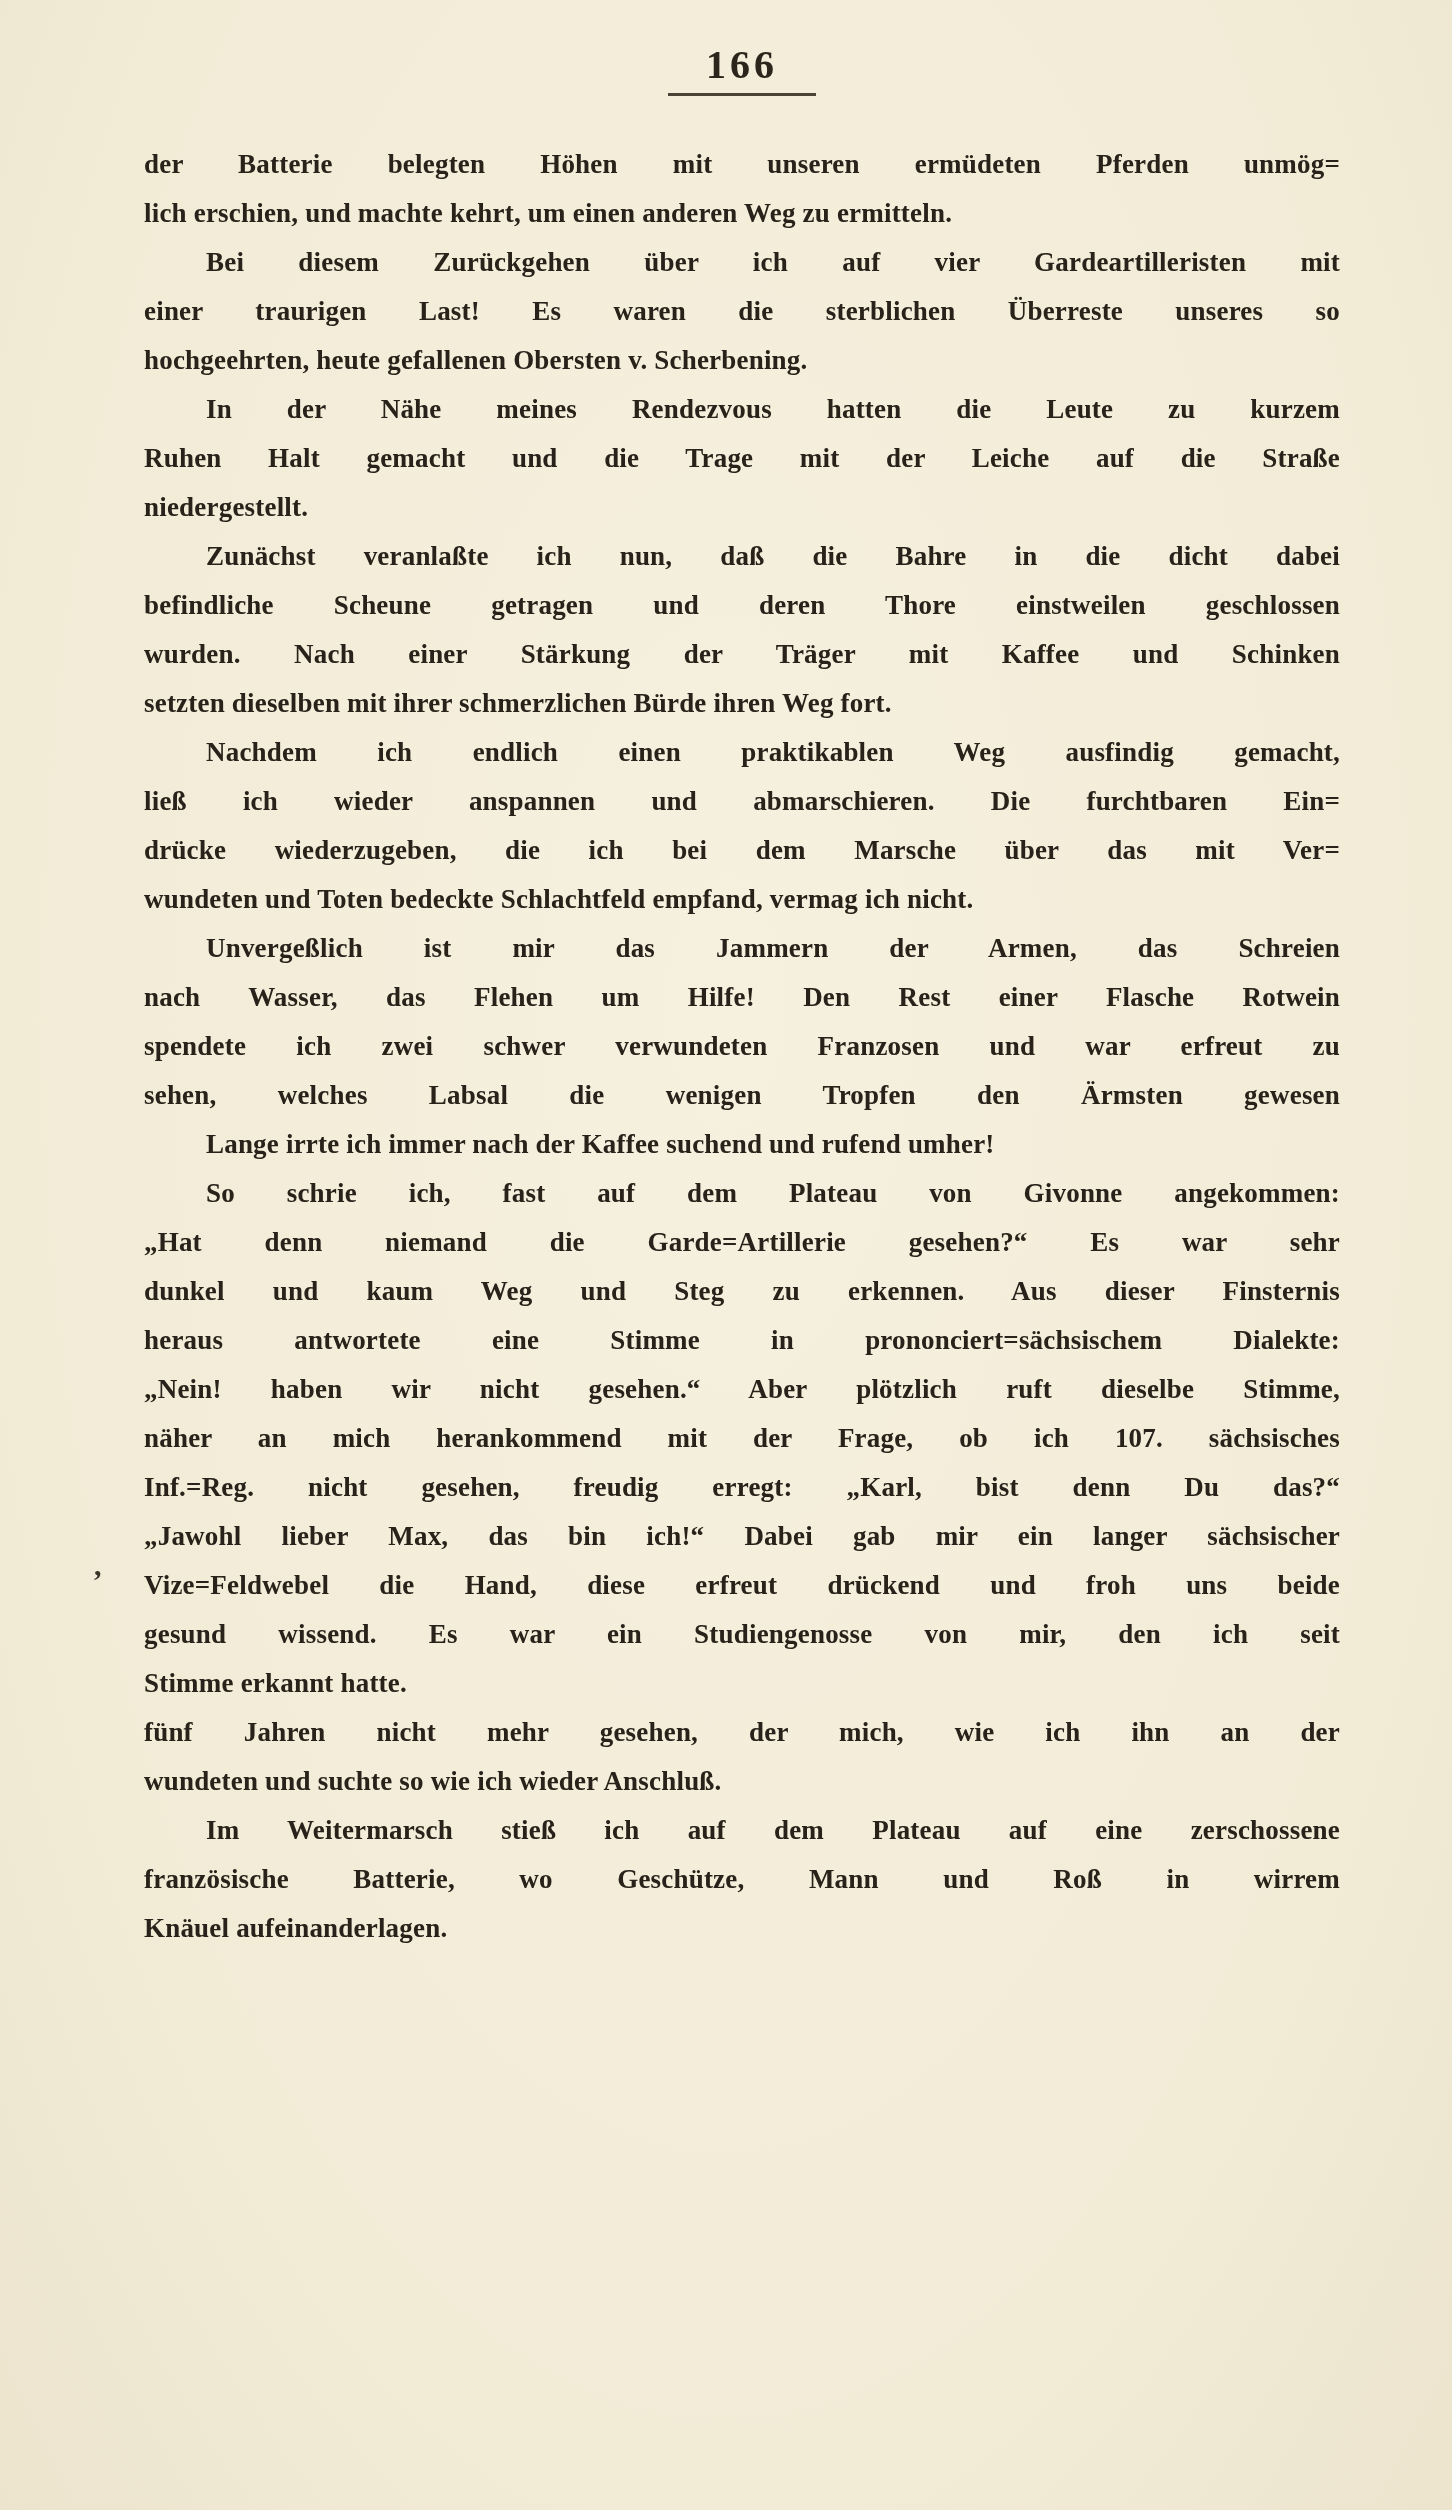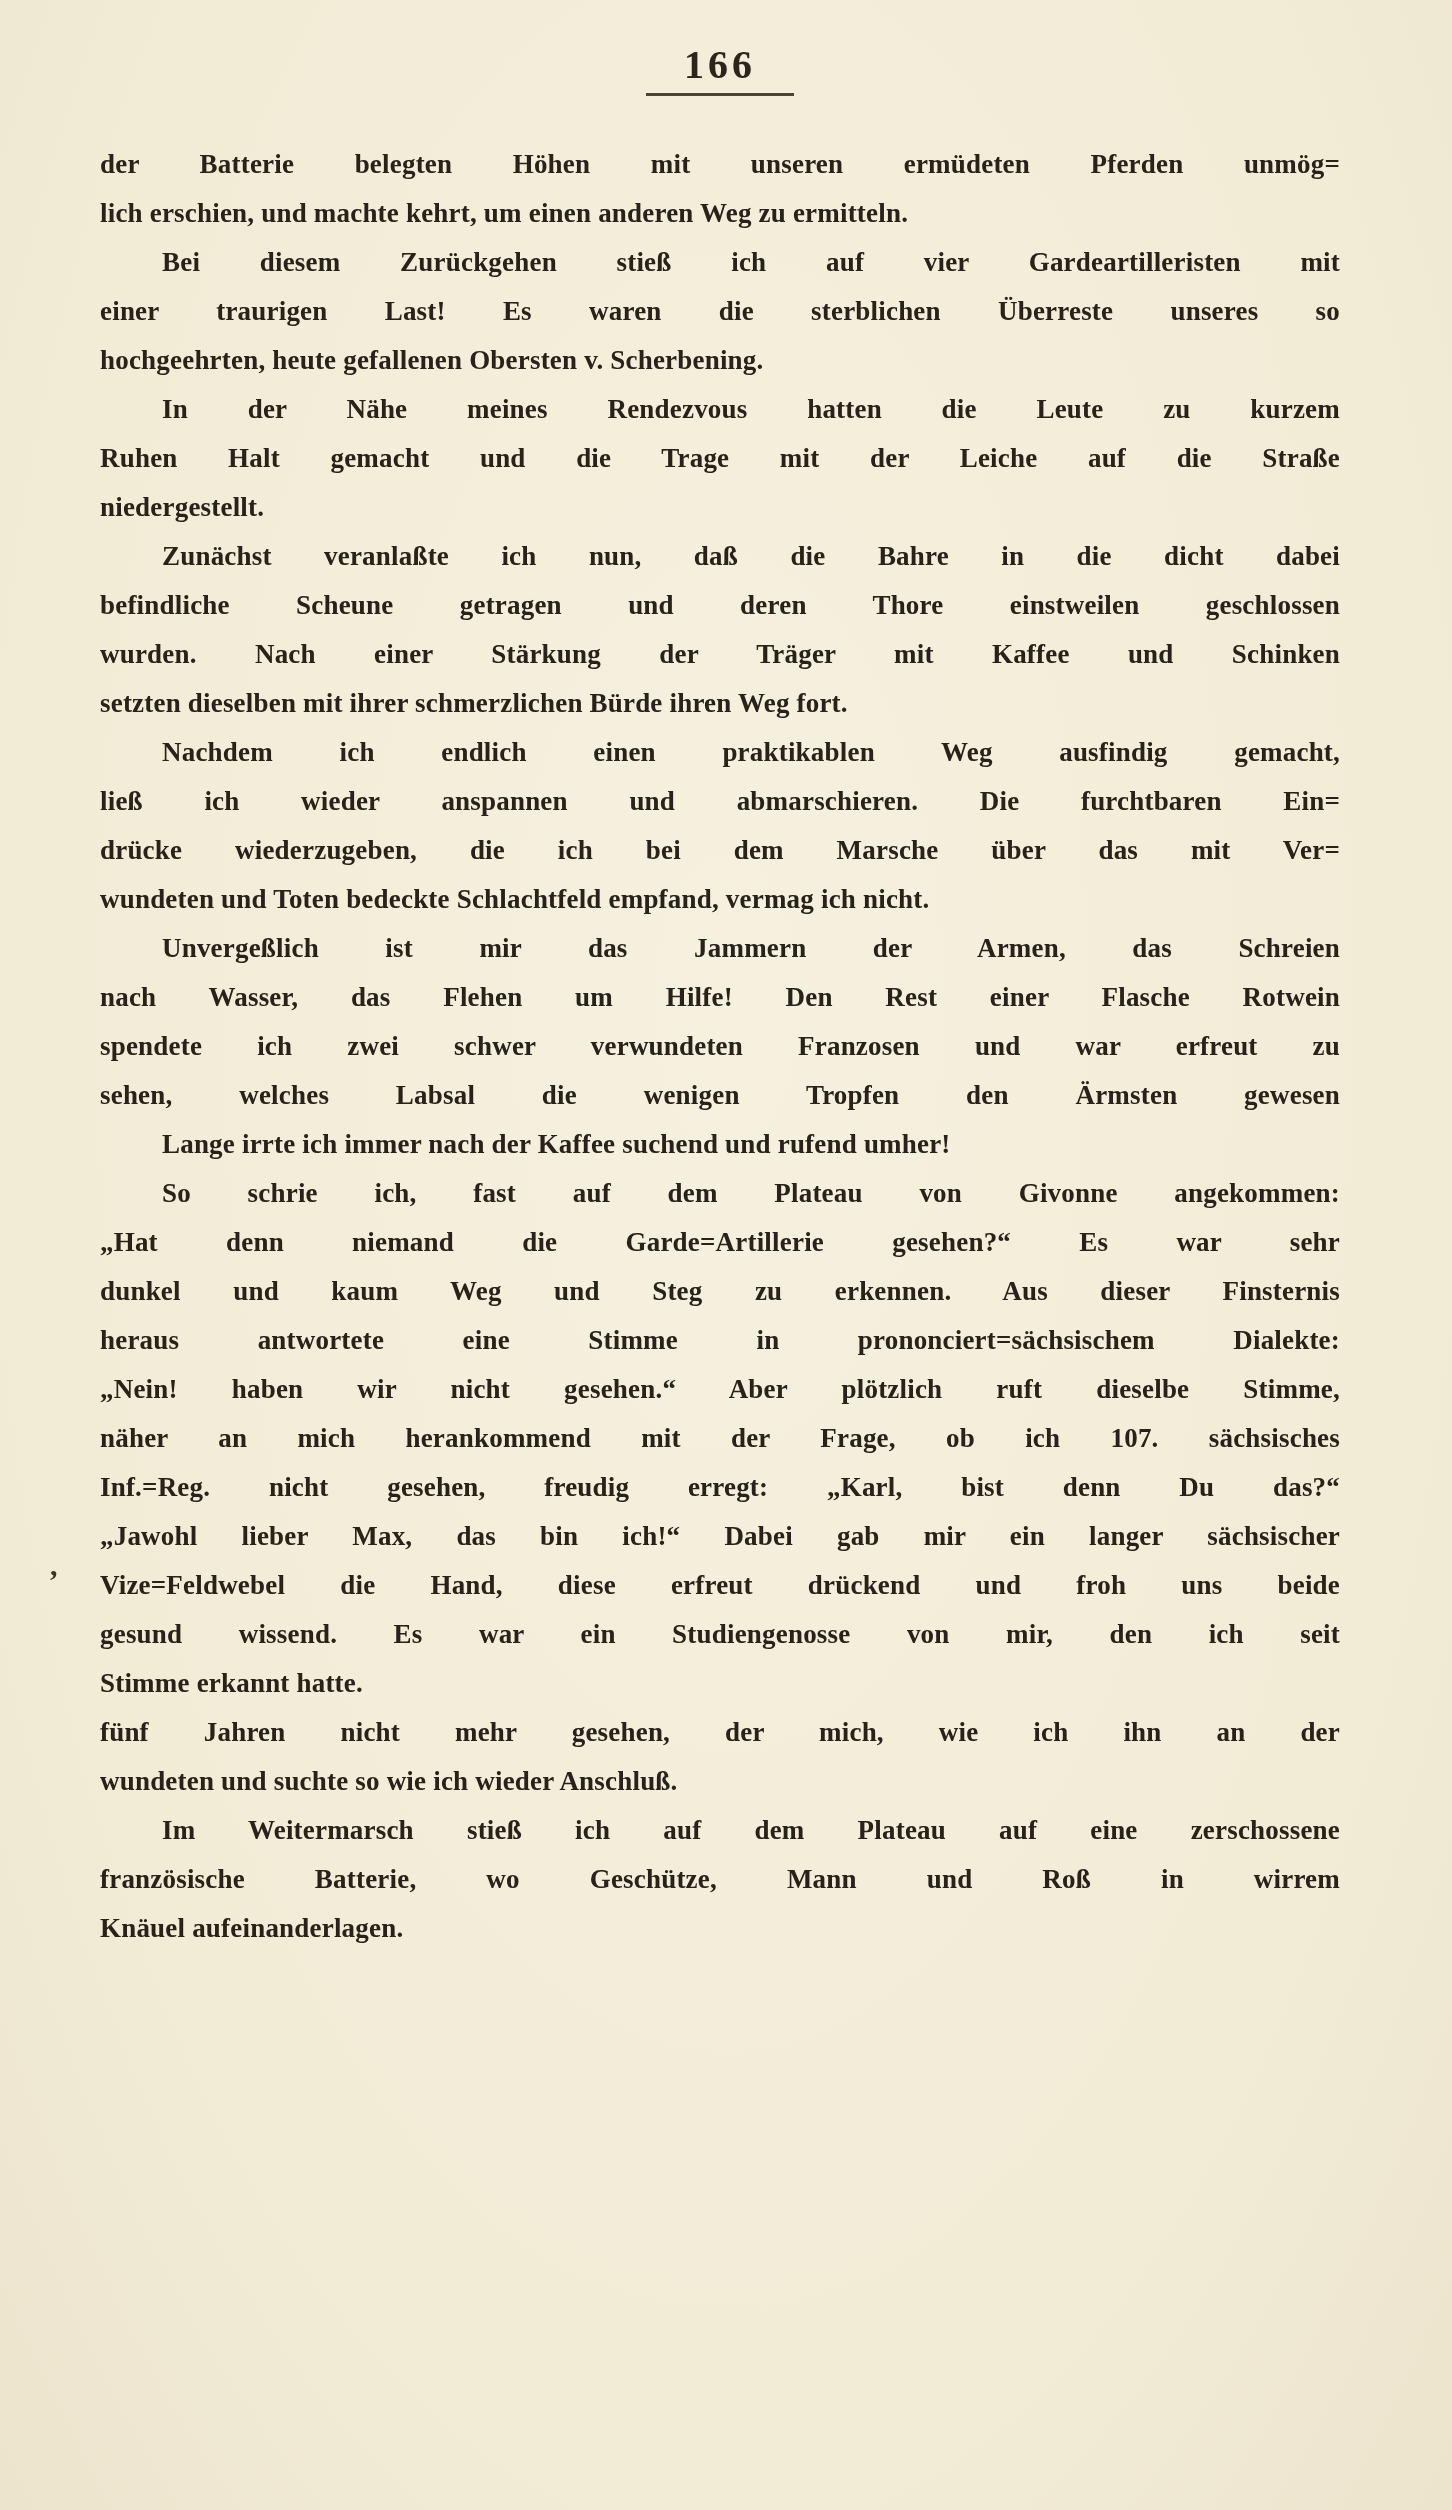--- a/index.html
+++ b/index.html
@@ -14,20 +14,21 @@
     background-color: #f3ecd9;
     background-image: radial-gradient(ellipse at 50% 40%, #f6f0df 0%, #f2ebd6 70%, #ece4cd 100%);
     font-family: "Liberation Serif", "DejaVu Serif", serif;
     color: #28221a;
   }
   .page {
     position: absolute;
     inset: 0;
     box-sizing: border-box;
     padding: 45px 112px 0 100px;
+    margin-left: 44px;
   }
   .page-header {
     text-align: center;
   }
   .page-number {
     font-size: 40px;
     line-height: 40px;
     font-weight: bold;
     letter-spacing: 4px;
     color: #2b251c;
@@ -76,21 +77,21 @@
   <div class="page-header">
     <div class="page-number">166</div>
     <div class="page-number-rule"></div>
   </div>
   <div class="text-body">
       <div class="paragraph">
         <div class="line">der Batterie belegten Höhen mit unseren ermüdeten Pferden unmög=</div>
         <div class="line last">lich erschien, und machte kehrt, um einen anderen Weg zu ermitteln.</div>
       </div>
       <div class="paragraph">
-        <div class="line indent">Bei diesem Zurückgehen stieß ich auf vier Gardeartilleristen mit</div>
+        <div class="line indent">Bei diesem Zurückgehen über ich auf vier Gardeartilleristen mit</div>
         <div class="line">einer traurigen Last! Es waren die sterblichen Überreste unseres so</div>
         <div class="line last">hochgeehrten, heute gefallenen Obersten v. Scherbening.</div>
       </div>
       <div class="paragraph">
         <div class="line indent">In der Nähe meines Rendezvous hatten die Leute zu kurzem</div>
         <div class="line">Ruhen Halt gemacht und die Trage mit der Leiche auf die Straße</div>
         <div class="line last">niedergestellt.</div>
       </div>
       <div class="paragraph">
         <div class="line indent">Zunächst veranlaßte ich nun, daß die Bahre in die dicht dabei</div>

